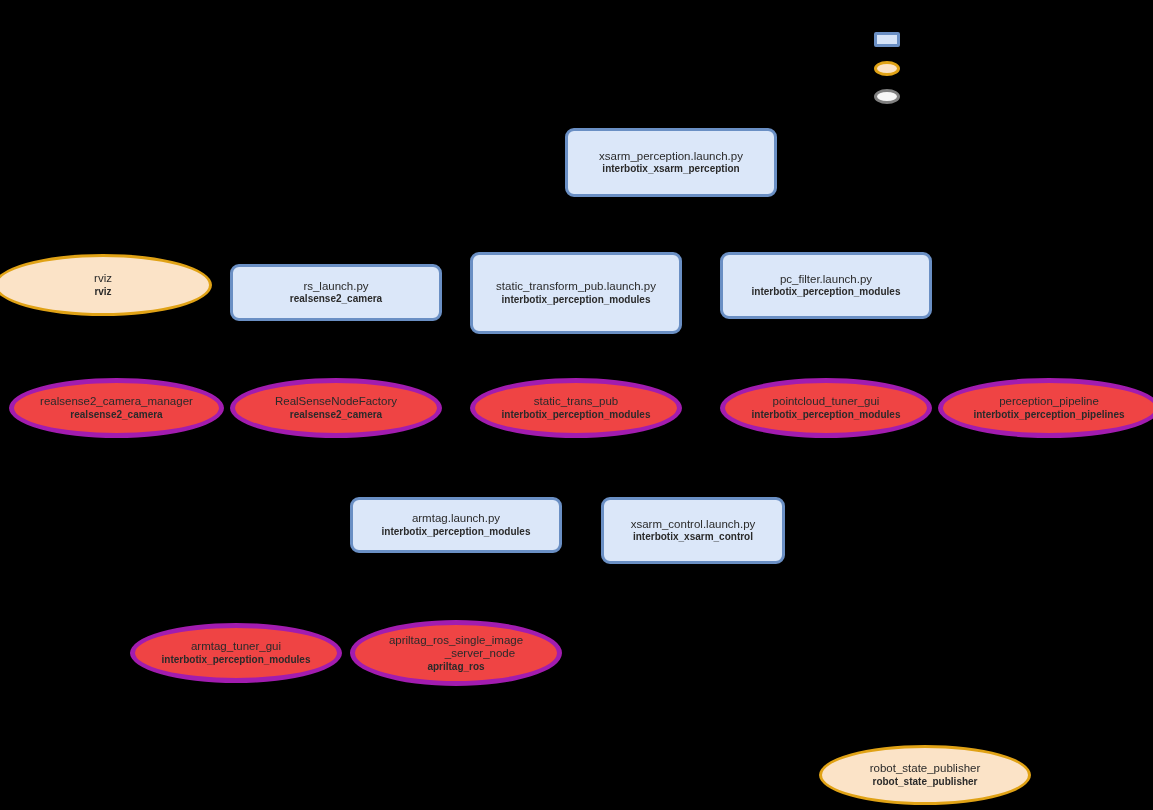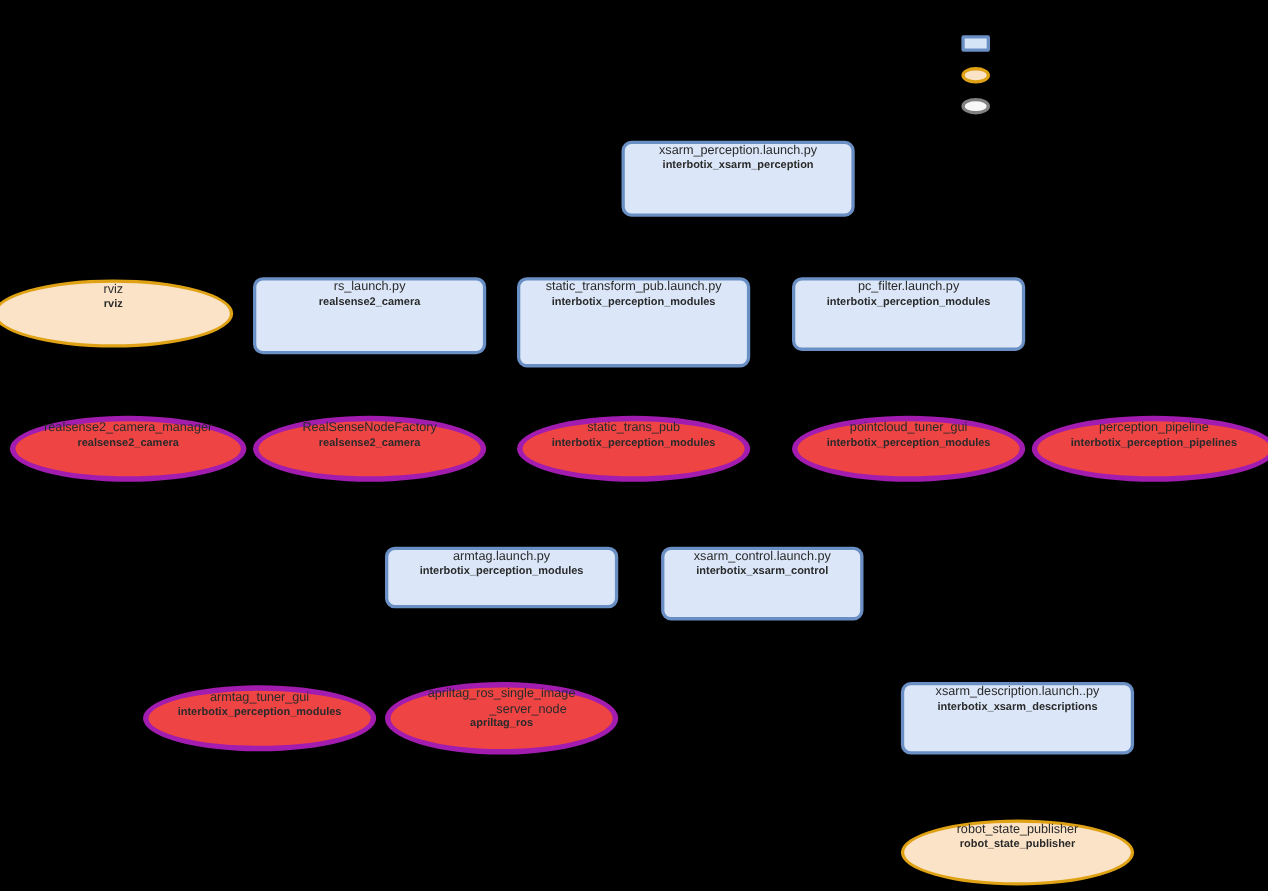--- a/index.html
+++ b/index.html
@@ -42,21 +42,21 @@
     border: 3px solid #808080;
   }
 
   
   .node {
     position: absolute;
     box-sizing: border-box;
     display: flex;
     flex-direction: column;
     align-items: center;
-    justify-content: flex-start;
+    justify-content: center;
     text-align: center;
     color: #2a2a2a;
     line-height: 1.18;
   }
   .node .l1 {
     font-size: 11.5px;
     font-weight: 400;
     white-space: nowrap;
   }
   .node .l2 {
@@ -112,21 +112,21 @@
   <div class="node launch" style="left:565px; top:128px; width:212px; height:69px;">
     <div class="l1">xsarm_perception.launch.py</div>
     <div class="pkg">interbotix_xsarm_perception</div>
   </div>
 
   <div class="node node-orange" style="left:-6px; top:254px; width:218px; height:62px;">
     <div class="l1">rviz</div>
     <div class="pkg">rviz</div>
   </div>
 
-  <div class="node launch" style="left:230px; top:252px; width:212px; height:70px;">
+  <div class="node launch" style="left:230px; top:264px; width:212px; height:57px;">
     <div class="l1">rs_launch.py</div>
     <div class="pkg">realsense2_camera</div>
   </div>
 
   <div class="node launch" style="left:470px; top:252px; width:212px; height:82px;">
     <div class="l1">static_transform_pub.launch.py</div>
     <div class="pkg">interbotix_perception_modules</div>
   </div>
 
   <div class="node launch" style="left:720px; top:252px; width:212px; height:67px;">
@@ -174,23 +174,19 @@
     <div class="pkg">interbotix_perception_modules</div>
   </div>
 
   <div class="node node-gray" style="left:350px; top:620px; width:212px; height:66px;">
     <div class="l1">apriltag_ros_single_image</div>
     <div class="l2">_server_node</div>
     <div class="pkg">apriltag_ros</div>
   </div>
 
 
-  <div class="node launch" style="left:819px; top:620px; width:212px; height:66px;">
-    <div class="l1">xsarm_description.launch..py</div>
-    <div class="pkg">interbotix_xsarm_descriptions</div>
-  </div>
 
   <div class="node node-orange" style="left:819px; top:745px; width:212px; height:60px;">
     <div class="l1">robot_state_publisher</div>
     <div class="pkg">robot_state_publisher</div>
   </div>
 
 </div>
 
 </body></html>

